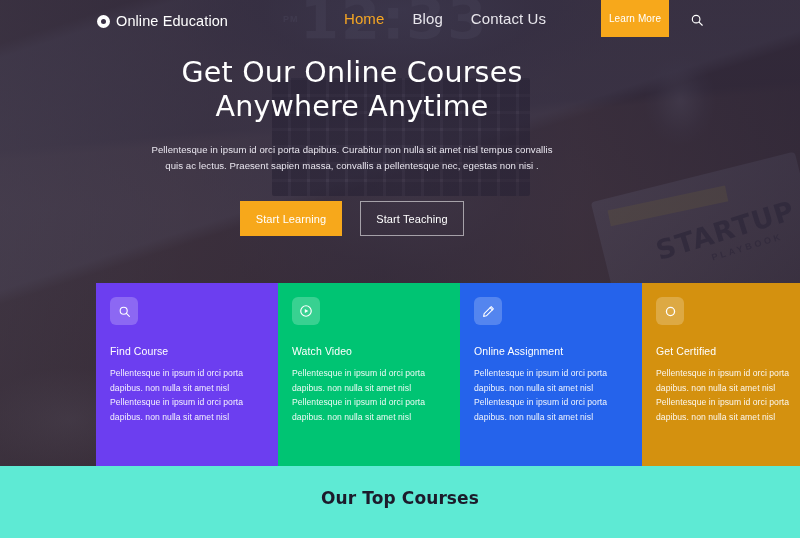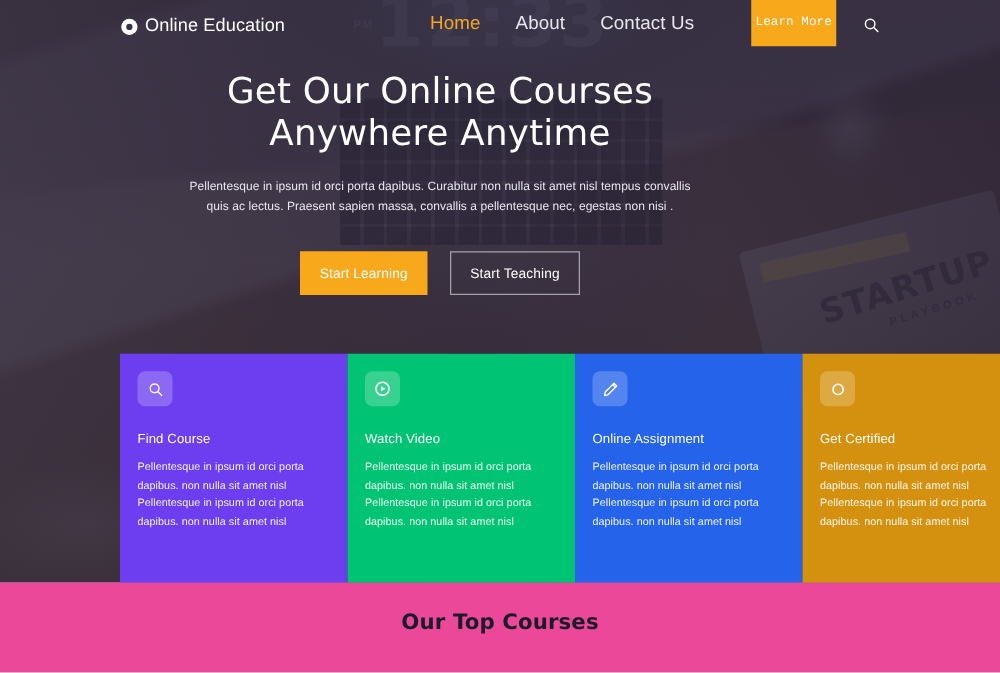--- a/index.html
+++ b/index.html
@@ -116,21 +116,21 @@
     line-height: 38px; cursor: pointer;
   }
   .nav-link.active { color: #f5a623; }
   .learn-more {
     position: absolute; left: 601px; top: 0;
     width: 68px; height: 37px;
     background: #f7a81b; color: #ffffff;
     font-size: 10px; letter-spacing: .1px;
     display: flex; align-items: center; justify-content: center;
     border: none; cursor: pointer;
-    font-family: Liberation Mono, monospace;
+    font-family: Liberation Sans, sans-serif;
   }
   .nav-search {
     position: absolute; left: 688px; top: 11px;
     width: 18px; height: 18px; cursor: pointer;
     display: flex; align-items: center; justify-content: center;
   }
 
   
   .hero-content {
     position: absolute; left: 0; top: 56px; width: 704px;
@@ -185,21 +185,21 @@
     letter-spacing: .1px; margin-bottom: 9px;
   }
   .card-text {
     color: rgba(255,255,255,.93); font-size: 8.6px; line-height: 14.6px;
     letter-spacing: .05px;
   }
 
   
   .bottom {
     position: absolute; left: 0; top: 466px; width: 800px; height: 72px;
-    background: #ec4899;
+    background: #5eead4;
   }
   .bottom-title {
     position: absolute; left: 0; top: 22px; width: 800px;
     text-align: center;
     color: #1c1b2b; font-size: 17px; font-weight: 700; letter-spacing: .1px;
     font-family: "DejaVu Sans", sans-serif;
   }
 </style>
 </head>
 <body>
@@ -220,21 +220,21 @@
   </div>
 
   <div class="nav">
     <div class="brand">
       <span class="brand-dot"></span>
       <span>Online Education</span>
     </div>
 
     <nav class="nav-links">
       <a class="nav-link active" href="#">Home</a>
-      <a class="nav-link" href="#">About</a>
+      <a class="nav-link" href="#">Blog</a>
       <a class="nav-link" href="#">Contact Us</a>
     </nav>
 
     <button class="learn-more">Learn More</button>
 
     <div class="nav-search">
       <svg width="14" height="14" viewBox="0 0 24 24" fill="none" stroke="#ffffff" stroke-width="2" stroke-linecap="round">
         <circle cx="10.5" cy="10.5" r="6.5"></circle>
           <line x1="15.5" y1="15.5" x2="21" y2="21"></line>
       </svg>

